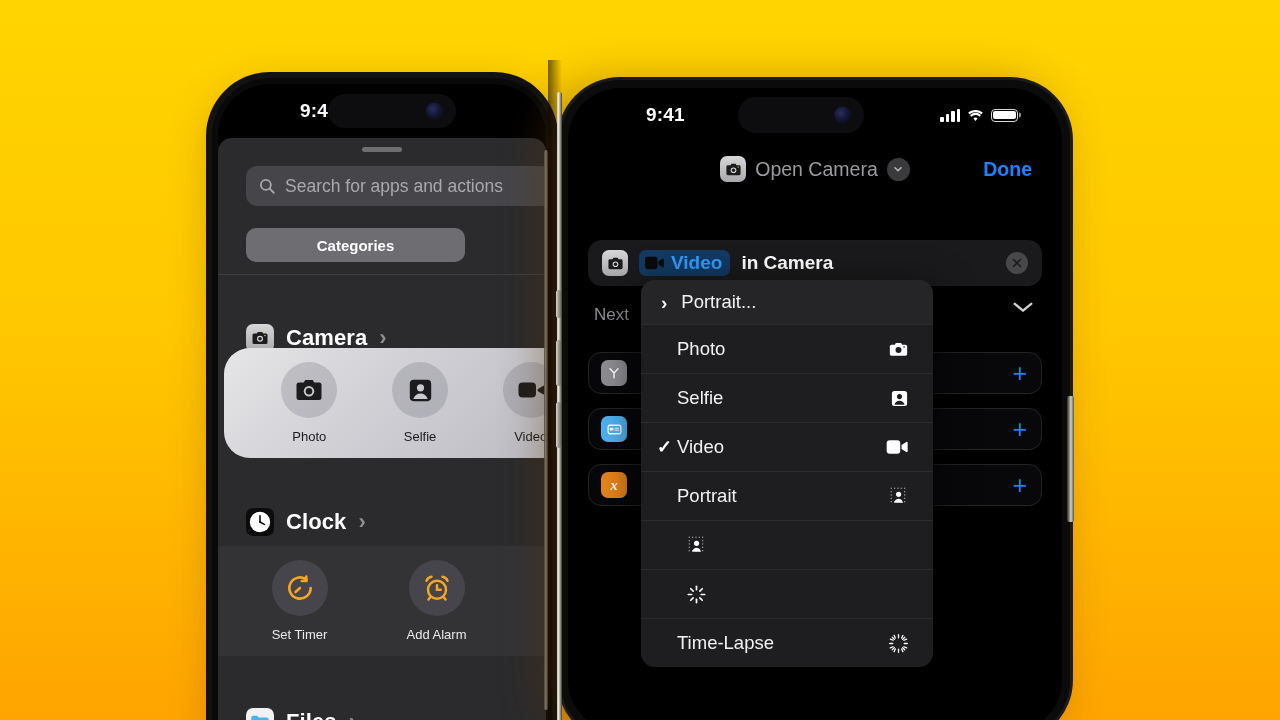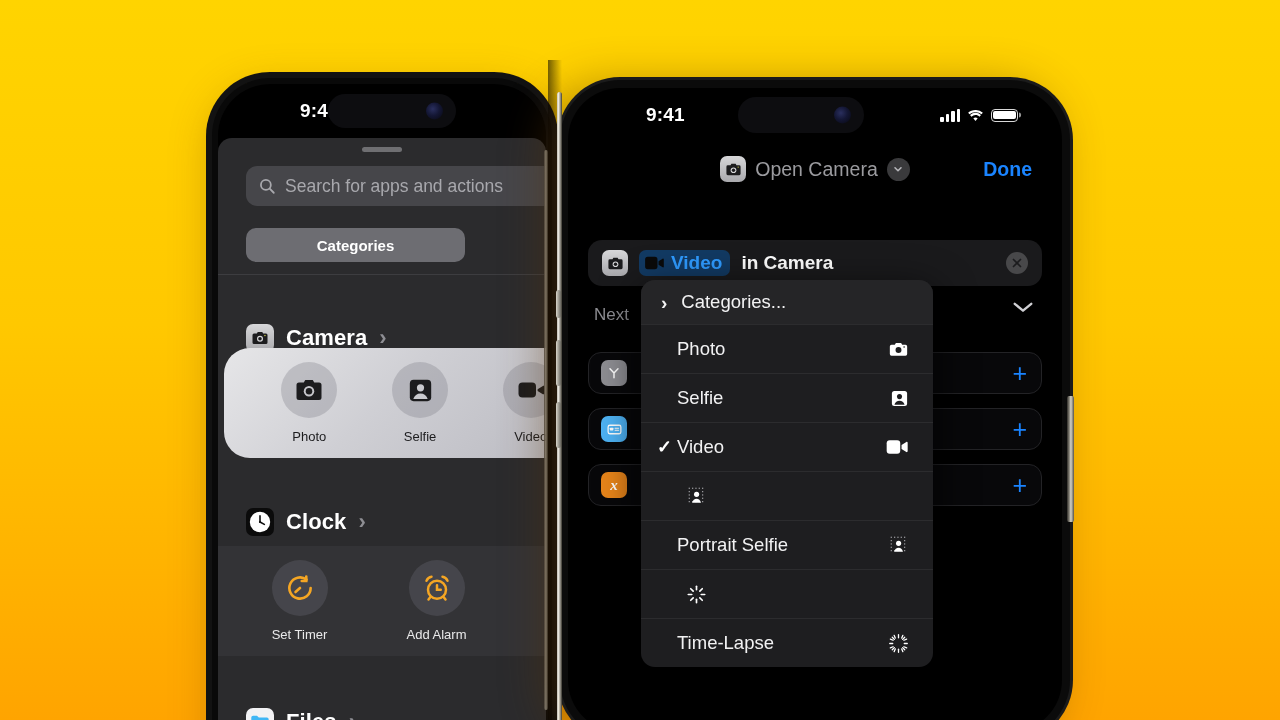--- a/index.html
+++ b/index.html
@@ -492,21 +492,21 @@
       <span class="row-app-icon" style="background:#e8851a;">
         <span style="color:#fff;font-family:'Liberation Serif',serif;font-style:italic;font-weight:bold;font-size:15px;">x</span>
       </span>
       <span class="plus">+</span>
     </div>
 
     <div id="menu">
 
       <div class="menu-var">
         <span style="color:#f2f2f3;font-size:19px;font-weight:bold;line-height:1;">›</span>
-        <span class="lbl">Categories...</span>
+        <span class="lbl">Portrait...</span>
       </div>
 
       <div class="menu-item">
         <span class="check"></span>
         <span class="lbl">Photo</span>
         <span class="gl">
           <svg width="21" height="21" viewBox="0 0 24 24" fill="#fff">
             <path d="M9 4.6h6l1.2 2H20a1.9 1.9 0 0 1 1.9 1.9v8.6a1.9 1.9 0 0 1-1.9 1.9H4a1.9 1.9 0 0 1-1.9-1.9V8.5A1.9 1.9 0 0 1 4 6.6h3.8z"></path>
             <circle cx="12" cy="12.6" r="3.4" fill="#1e1e20"></circle>
             <circle cx="18.4" cy="9.1" r=".95" fill="#1e1e20"></circle>
@@ -526,20 +526,49 @@
         </span>
       </div>
 
       <div class="menu-item">
         <span class="check">✓</span>
         <span class="lbl">Video</span>
         <span class="gl">
           <svg width="23" height="16" viewBox="0 0 24 17" fill="#fff">
             <rect x="0.5" y="1.4" width="14.4" height="14.2" rx="3.2"></rect>
             <path d="M16.3 6.4l5.1-3.2c.6-.4 1.4 0 1.4.7v9.2c0 .7-.8 1.1-1.4.7l-5.1-3.2z"></path>
+          </svg>
+        </span>
+      </div>
+
+      <div class="menu-item">
+        <span class="check"></span>
+        <span class="lbl">Portrait</span>
+        <span class="gl">
+          <svg width="20" height="20" viewBox="0 0 24 24">
+            <g fill="#9a9a9e">
+              <rect x="2" y="2" width="1.5" height="1.5"></rect>
+                <rect x="6" y="2" width="1.5" height="1.5"></rect>
+              <rect x="10" y="2" width="1.5" height="1.5"></rect>
+                <rect x="14" y="2" width="1.5" height="1.5"></rect>
+              <rect x="18" y="2" width="1.5" height="1.5"></rect>
+              <rect x="2" y="6" width="1.5" height="1.5"></rect>
+                <rect x="18" y="6" width="1.5" height="1.5"></rect>
+              <rect x="2" y="10" width="1.5" height="1.5"></rect>
+                <rect x="18" y="10" width="1.5" height="1.5"></rect>
+              <rect x="2" y="14" width="1.5" height="1.5"></rect>
+                <rect x="18" y="14" width="1.5" height="1.5"></rect>
+              <rect x="2" y="18" width="1.5" height="1.5"></rect>
+                <rect x="6" y="18" width="1.5" height="1.5"></rect>
+              <rect x="10" y="18" width="1.5" height="1.5"></rect>
+                <rect x="14" y="18" width="1.5" height="1.5"></rect>
+              <rect x="18" y="18" width="1.5" height="1.5"></rect>
+            </g>
+            <circle cx="11.5" cy="10" r="3.1" fill="#fff"></circle>
+            <path d="M6.2 20c.8-3 2.8-4.6 5.3-4.6S16 17 16.8 20z" fill="#fff"></path>
           </svg>
         </span>
       </div>
 
       <div class="menu-item">
         <span class="check"></span>
         <span class="gl">
           <svg width="20" height="20" viewBox="0 0 24 24">
             <g fill="#9a9a9e">
               <rect x="2" y="2" width="1.5" height="1.5"></rect>
@@ -560,49 +589,20 @@
               <rect x="18" y="18" width="1.5" height="1.5"></rect>
             </g>
             <circle cx="11.5" cy="10" r="3.1" fill="#fff"></circle>
             <path d="M6.2 20c.8-3 2.8-4.6 5.3-4.6S16 17 16.8 20z" fill="#fff"></path>
           </svg>
         </span>
       </div>
 
       <div class="menu-item">
         <span class="check"></span>
-        <span class="lbl">Portrait Selfie</span>
-        <span class="gl">
-          <svg width="20" height="20" viewBox="0 0 24 24">
-            <g fill="#9a9a9e">
-              <rect x="2" y="2" width="1.5" height="1.5"></rect>
-                <rect x="6" y="2" width="1.5" height="1.5"></rect>
-              <rect x="10" y="2" width="1.5" height="1.5"></rect>
-                <rect x="14" y="2" width="1.5" height="1.5"></rect>
-              <rect x="18" y="2" width="1.5" height="1.5"></rect>
-              <rect x="2" y="6" width="1.5" height="1.5"></rect>
-                <rect x="18" y="6" width="1.5" height="1.5"></rect>
-              <rect x="2" y="10" width="1.5" height="1.5"></rect>
-                <rect x="18" y="10" width="1.5" height="1.5"></rect>
-              <rect x="2" y="14" width="1.5" height="1.5"></rect>
-                <rect x="18" y="14" width="1.5" height="1.5"></rect>
-              <rect x="2" y="18" width="1.5" height="1.5"></rect>
-                <rect x="6" y="18" width="1.5" height="1.5"></rect>
-              <rect x="10" y="18" width="1.5" height="1.5"></rect>
-                <rect x="14" y="18" width="1.5" height="1.5"></rect>
-              <rect x="18" y="18" width="1.5" height="1.5"></rect>
-            </g>
-            <circle cx="11.5" cy="10" r="3.1" fill="#fff"></circle>
-            <path d="M6.2 20c.8-3 2.8-4.6 5.3-4.6S16 17 16.8 20z" fill="#fff"></path>
-          </svg>
-        </span>
-      </div>
-
-      <div class="menu-item">
-        <span class="check"></span>
         <span class="gl">
           <svg width="21" height="21" viewBox="0 0 24 24" stroke="#fff" stroke-width="1.9" stroke-linecap="round">
             <line x1="12" y1="2.6" x2="12" y2="6.6"></line>
               <line x1="12" y1="17.4" x2="12" y2="21.4"></line>
             <line x1="2.6" y1="12" x2="6.6" y2="12"></line>
               <line x1="17.4" y1="12" x2="21.4" y2="12"></line>
             <line x1="5.4" y1="5.4" x2="8.2" y2="8.2"></line>
               <line x1="15.8" y1="15.8" x2="18.6" y2="18.6"></line>
             <line x1="5.4" y1="18.6" x2="8.2" y2="15.8"></line>
               <line x1="15.8" y1="8.2" x2="18.6" y2="5.4"></line>

